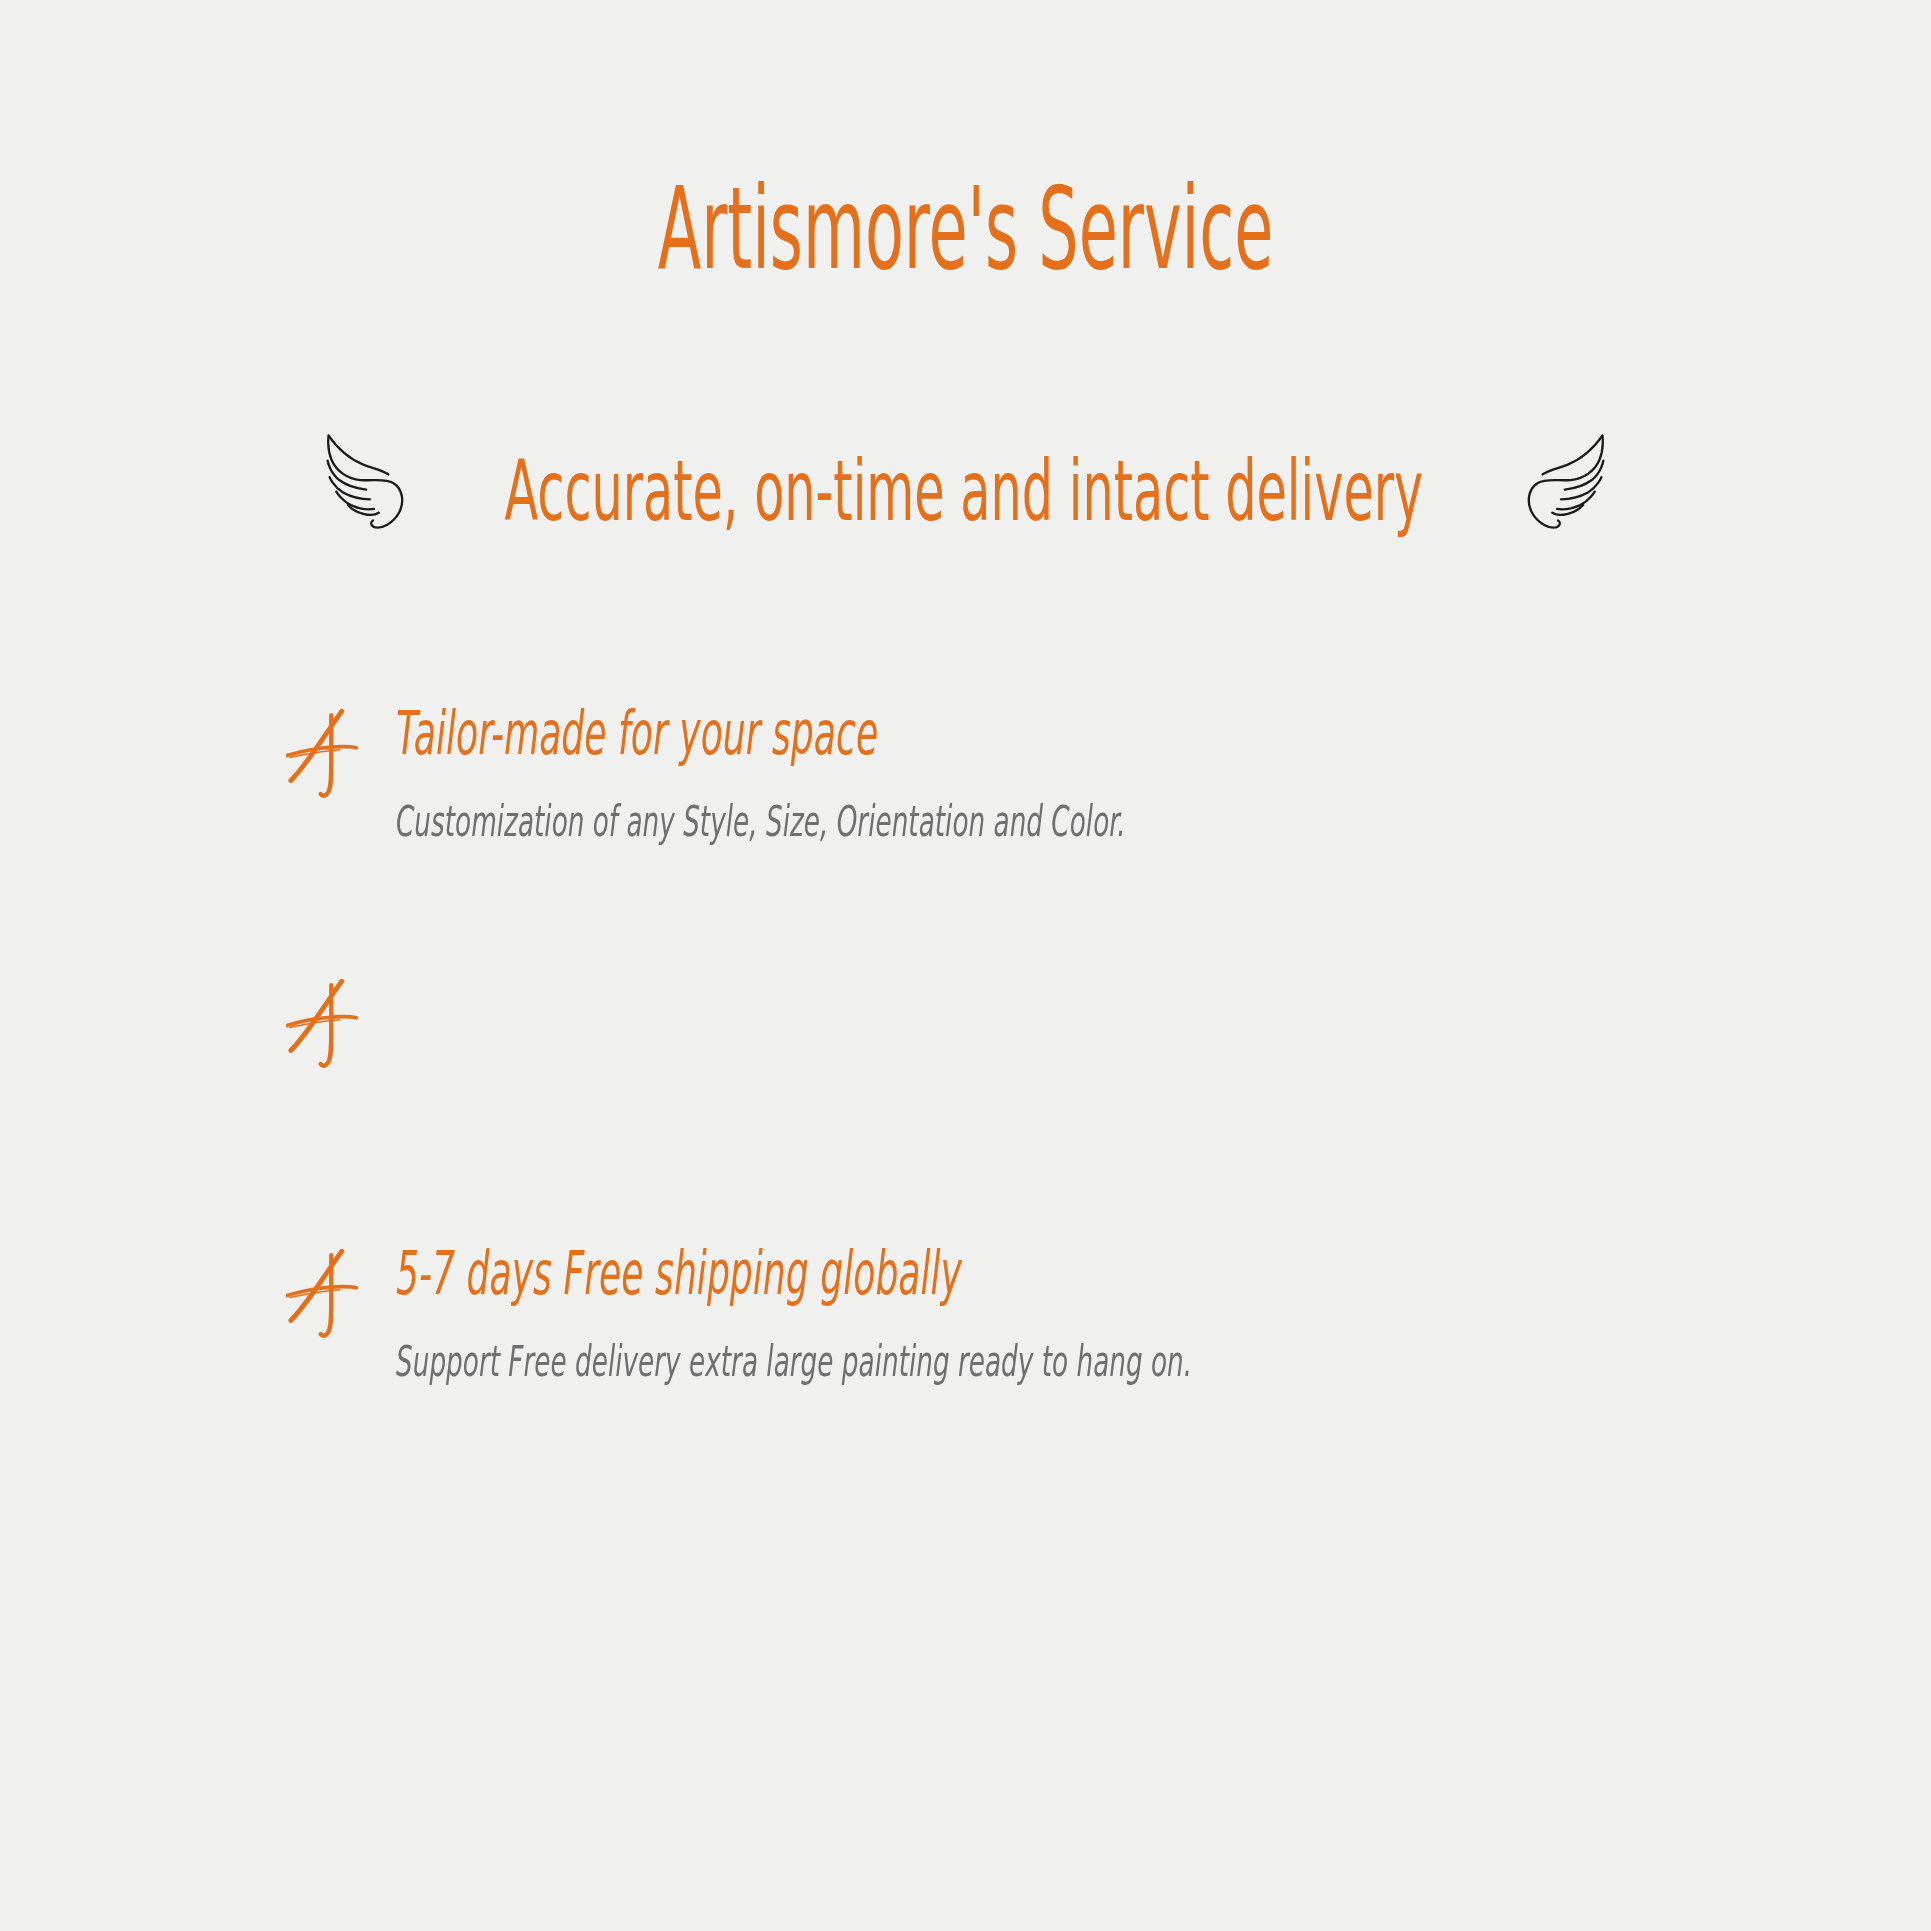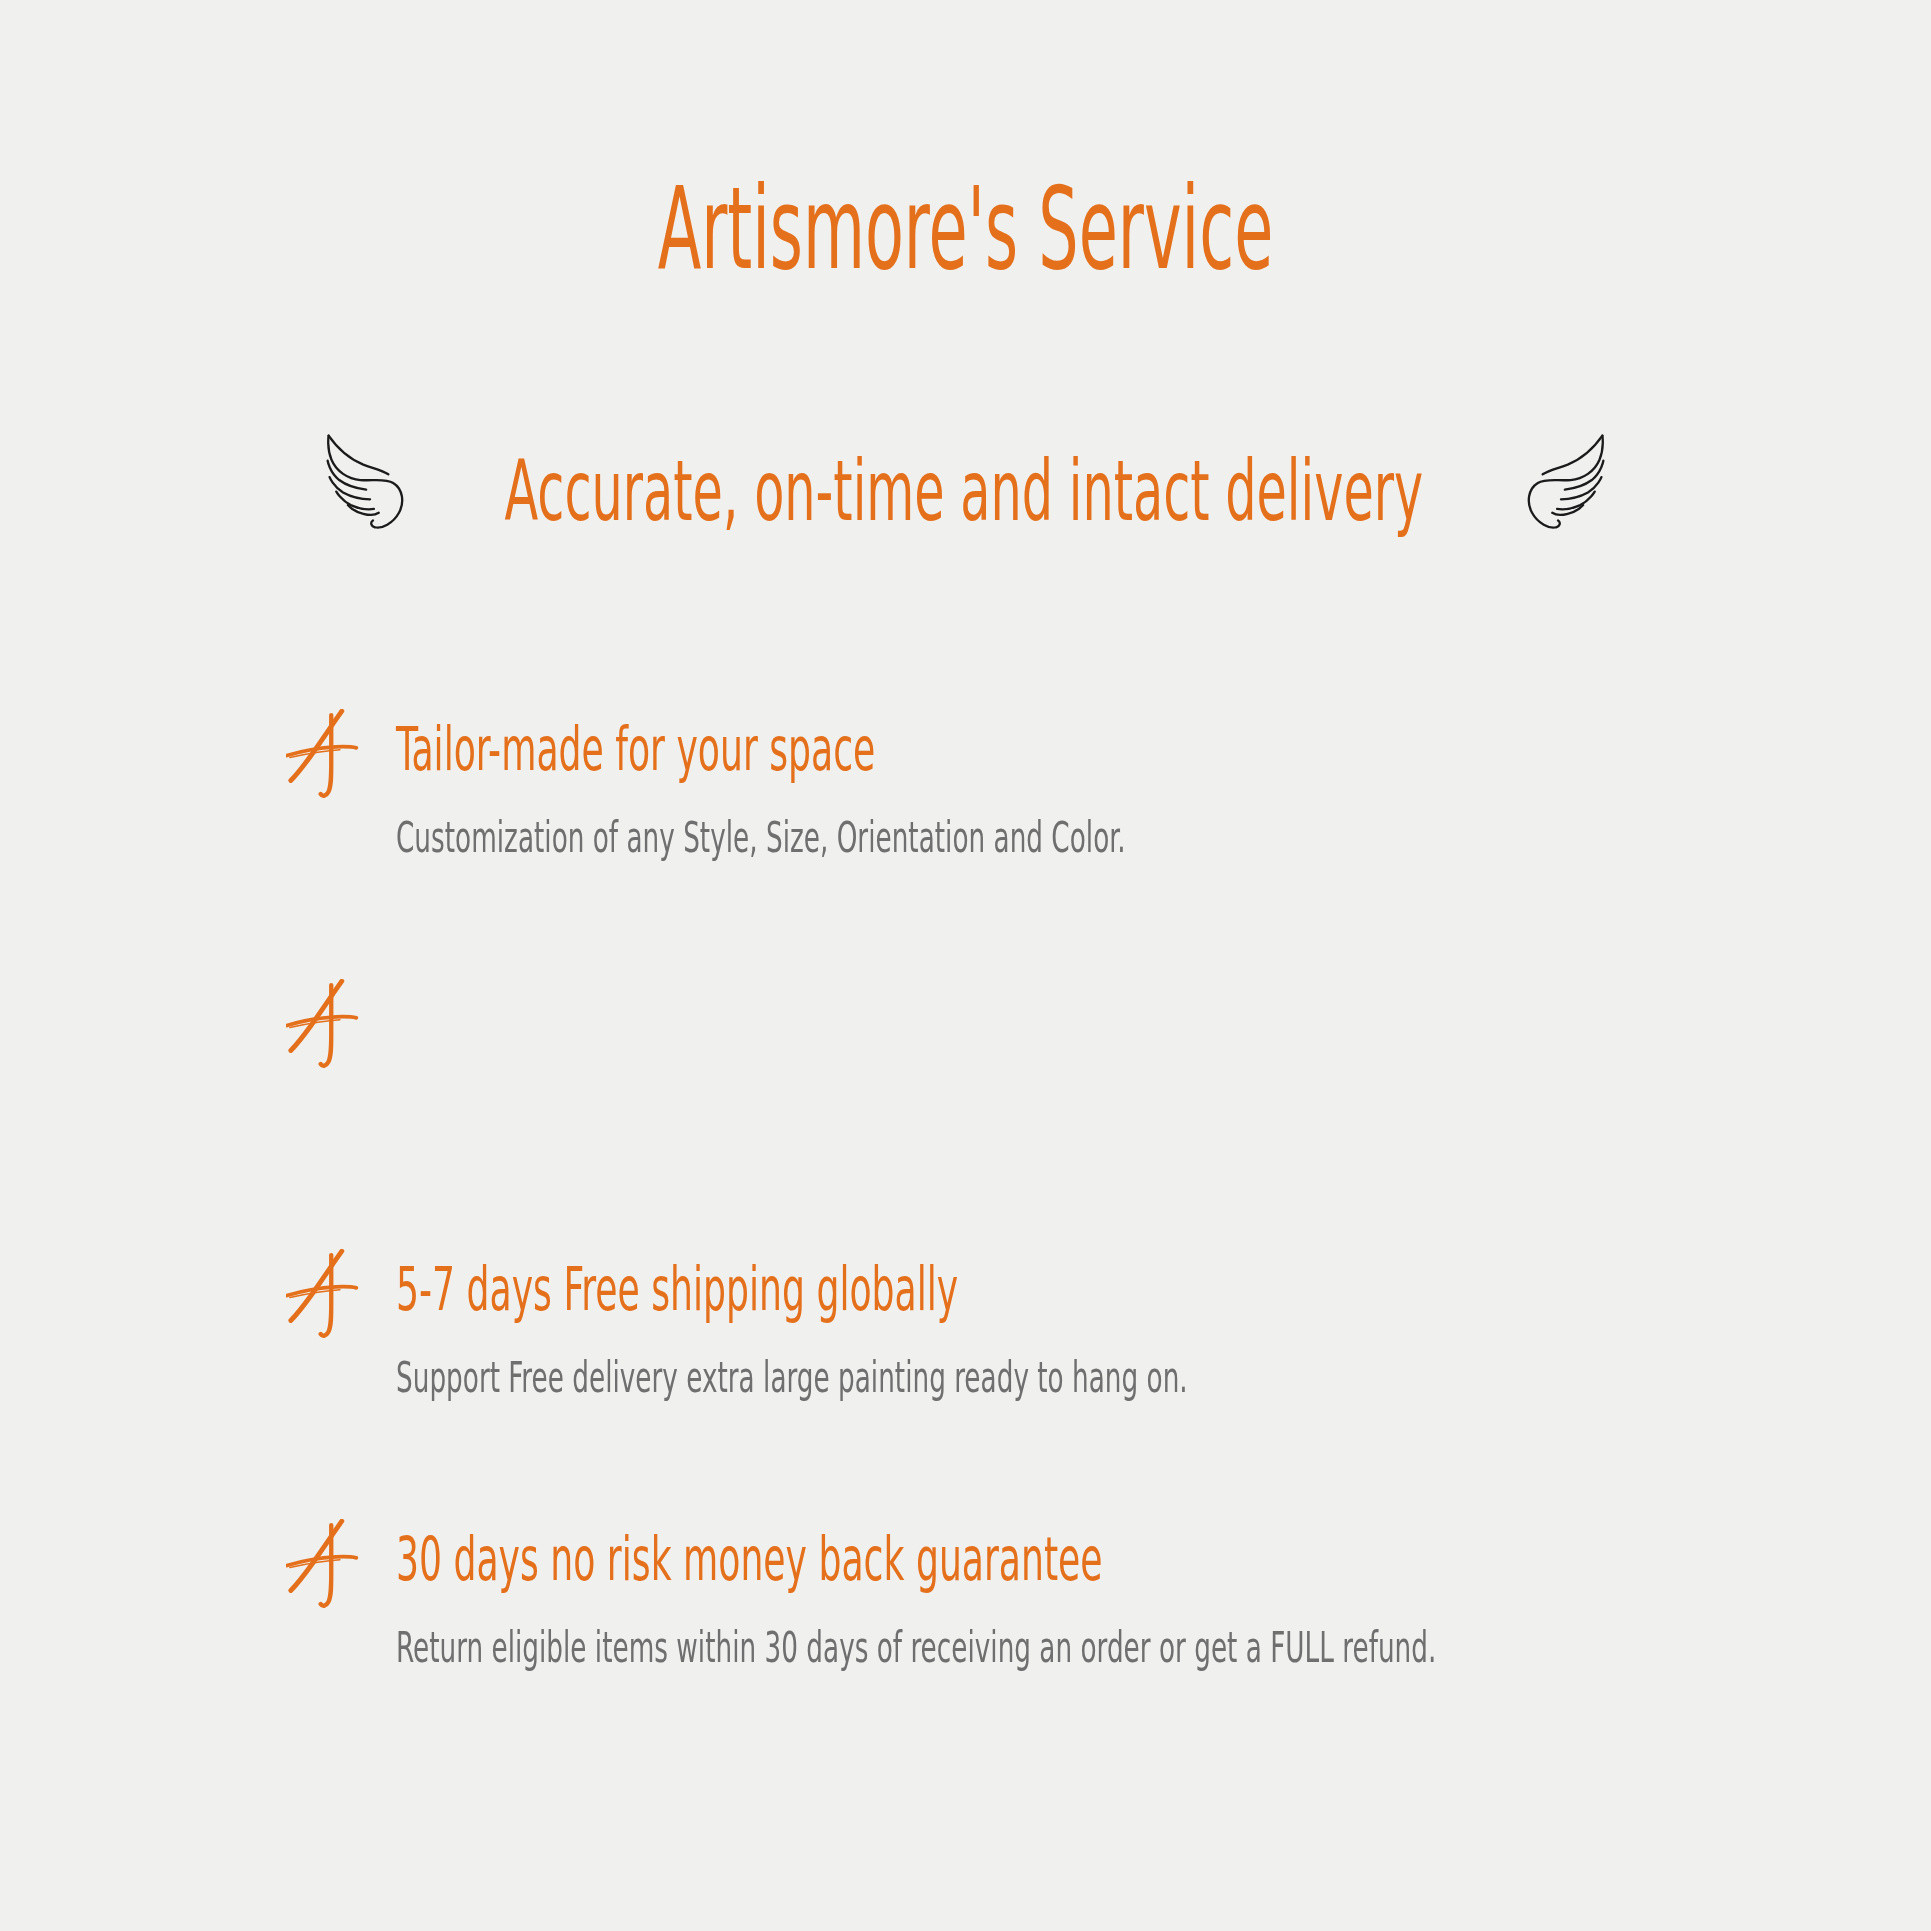--- a/index.html
+++ b/index.html
@@ -90,22 +90,23 @@
     position: absolute;
     left: 0;
     top: 5.8px;
     width: 77px;
     height: 93px;
   }
 
   .feature-body {
     position: absolute;
     left: 110px;
-    top: 16px;
+    top: 0;
     right: 0;
+    font-style: italic;
   }
 
   .feature-title {
     color: #e5701c;
     font-size: 60px;
     line-height: 1.0;
     font-weight: 400;
     white-space: nowrap;
     transform: scaleX(0.67);
     transform-origin: 0 50%;
@@ -203,32 +204,16 @@
             <path d="M4 50 C18 47 38 43 56 42" stroke-width="1.6"></path>
           </g>
         </svg>
       </span>
       <div class="feature-body">
         <div class="feature-title">5-7 days Free shipping globally</div>
         <div class="feature-desc">Support Free delivery extra large painting ready to hang on.</div>
       </div>
     </div>
 
-    <div class="feature">
-      <span class="a-mark">
-        <svg viewBox="0 0 80 96" width="77" height="93" xmlns="http://www.w3.org/2000/svg">
-          <g fill="none" stroke="#e5701c" stroke-linecap="round" stroke-linejoin="round">
-            <path d="M58 2 C48 16 36 34 26 48 C18 59 11 68 5 74" stroke-width="5"></path>
-            <path d="M47 6 C47 20 47 40 47 56 C47 70 47 80 44 86 C42 90 38 91 36 88" stroke-width="4.5"></path>
-            <path d="M1 48 C14 44 34 40 52 39 C62 38.6 69 39 73 40" stroke-width="4"></path>
-            <path d="M4 50 C18 47 38 43 56 42" stroke-width="1.6"></path>
-          </g>
-        </svg>
-      </span>
-      <div class="feature-body">
-        <div class="feature-title">30 days no risk money back guarantee</div>
-        <div class="feature-desc">Return eligible items within 30 days of receiving an order or get a FULL refund.</div>
-      </div>
-    </div>
 
   </div>
 </div>
 
 
 </body></html>

